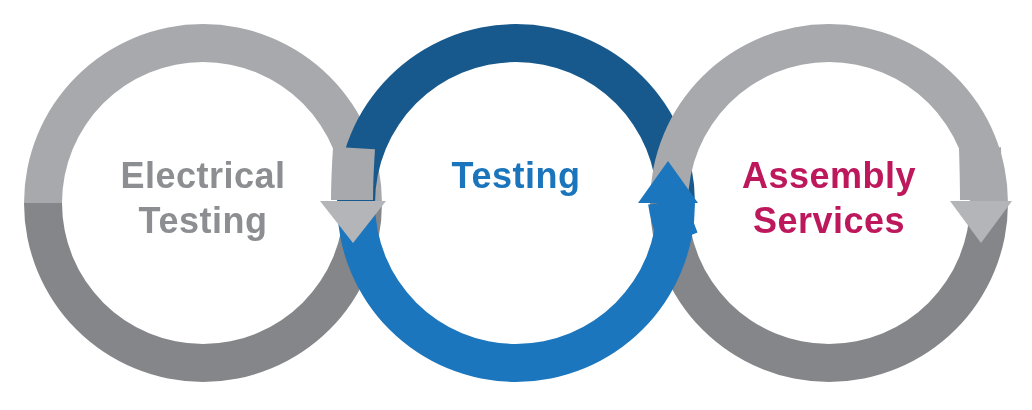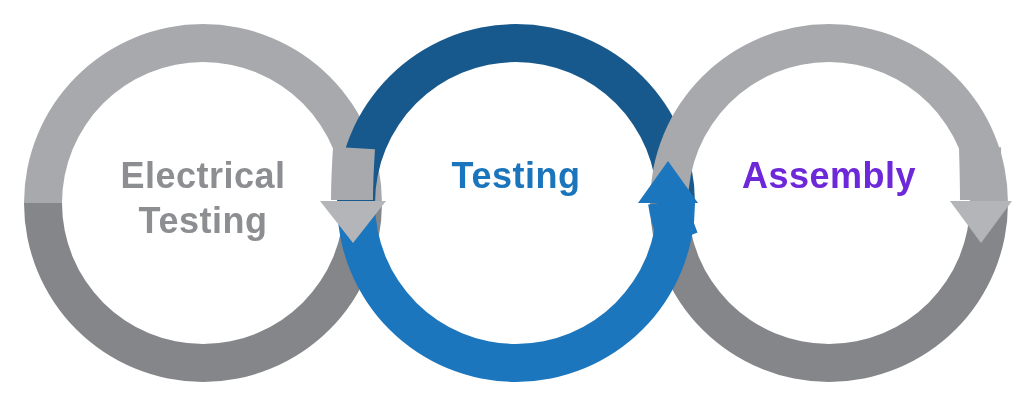--- a/index.html
+++ b/index.html
@@ -68,17 +68,18 @@
 
   <div class="ring-label" id="label-electrical" style="color: rgb(140, 142, 145);">
     <span>Electrical</span>
     <span>Testing</span>
   </div>
 
   <div class="ring-label" id="label-reliability" style="color: rgb(27, 117, 188);">
     <span>Testing</span>
   </div>
 
-  <div class="ring-label" id="label-assembly" style="color: #6d28d9;">
+  <div class="ring-label" id="label-assembly" style="color: #be185d;">
     <span>Assembly</span>
+    <span>Services</span>
   </div>
 
 </div>
 
 </body></html>

